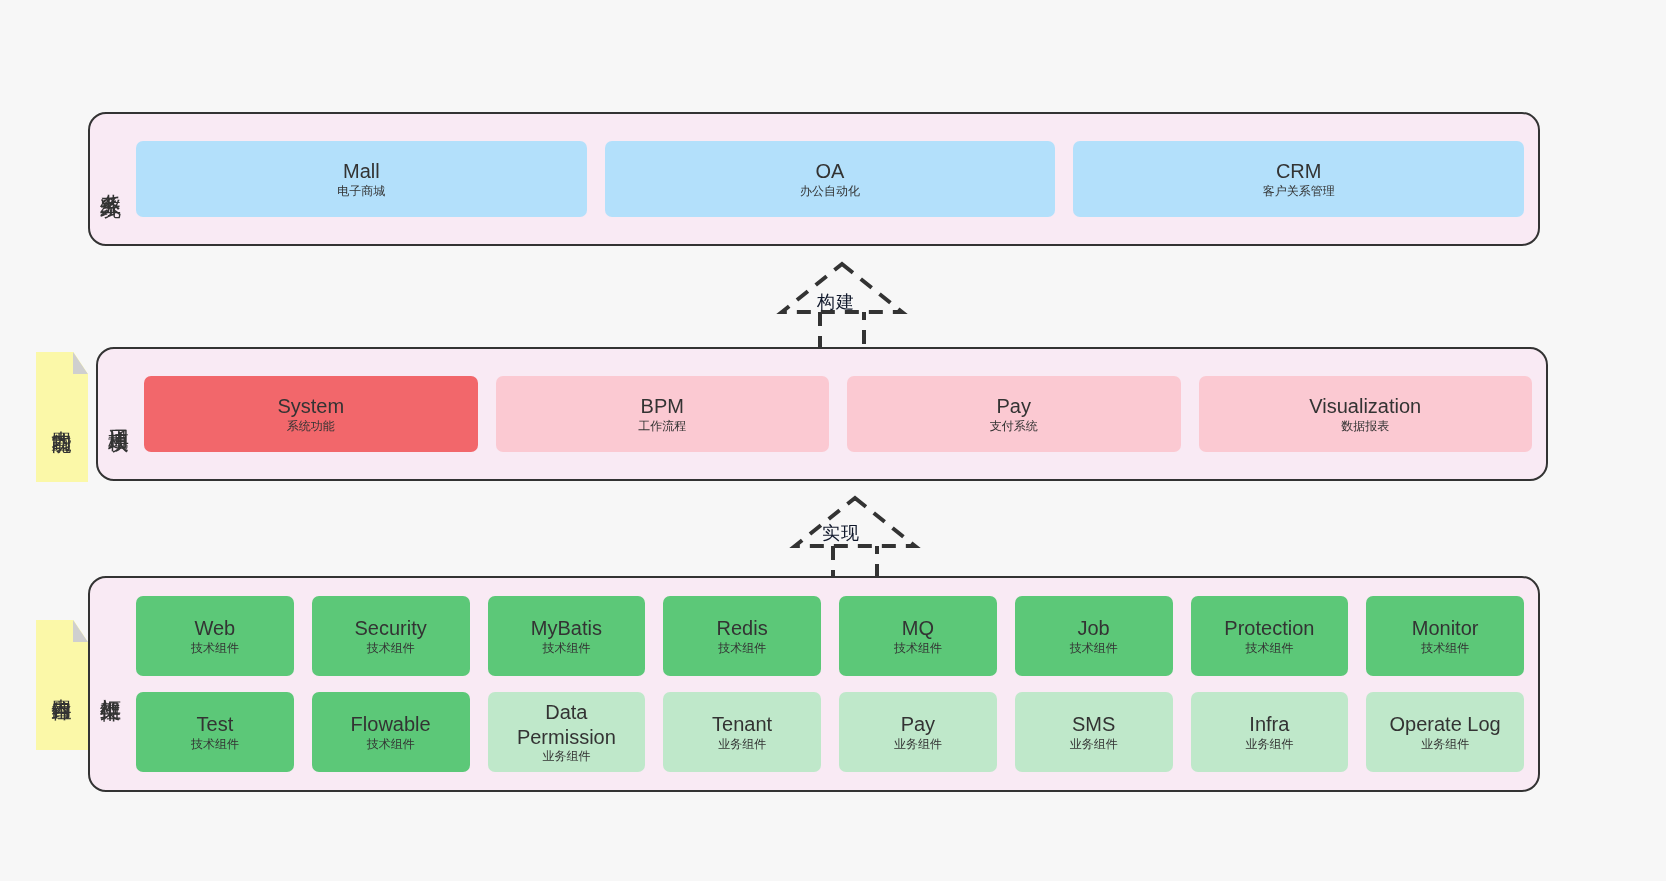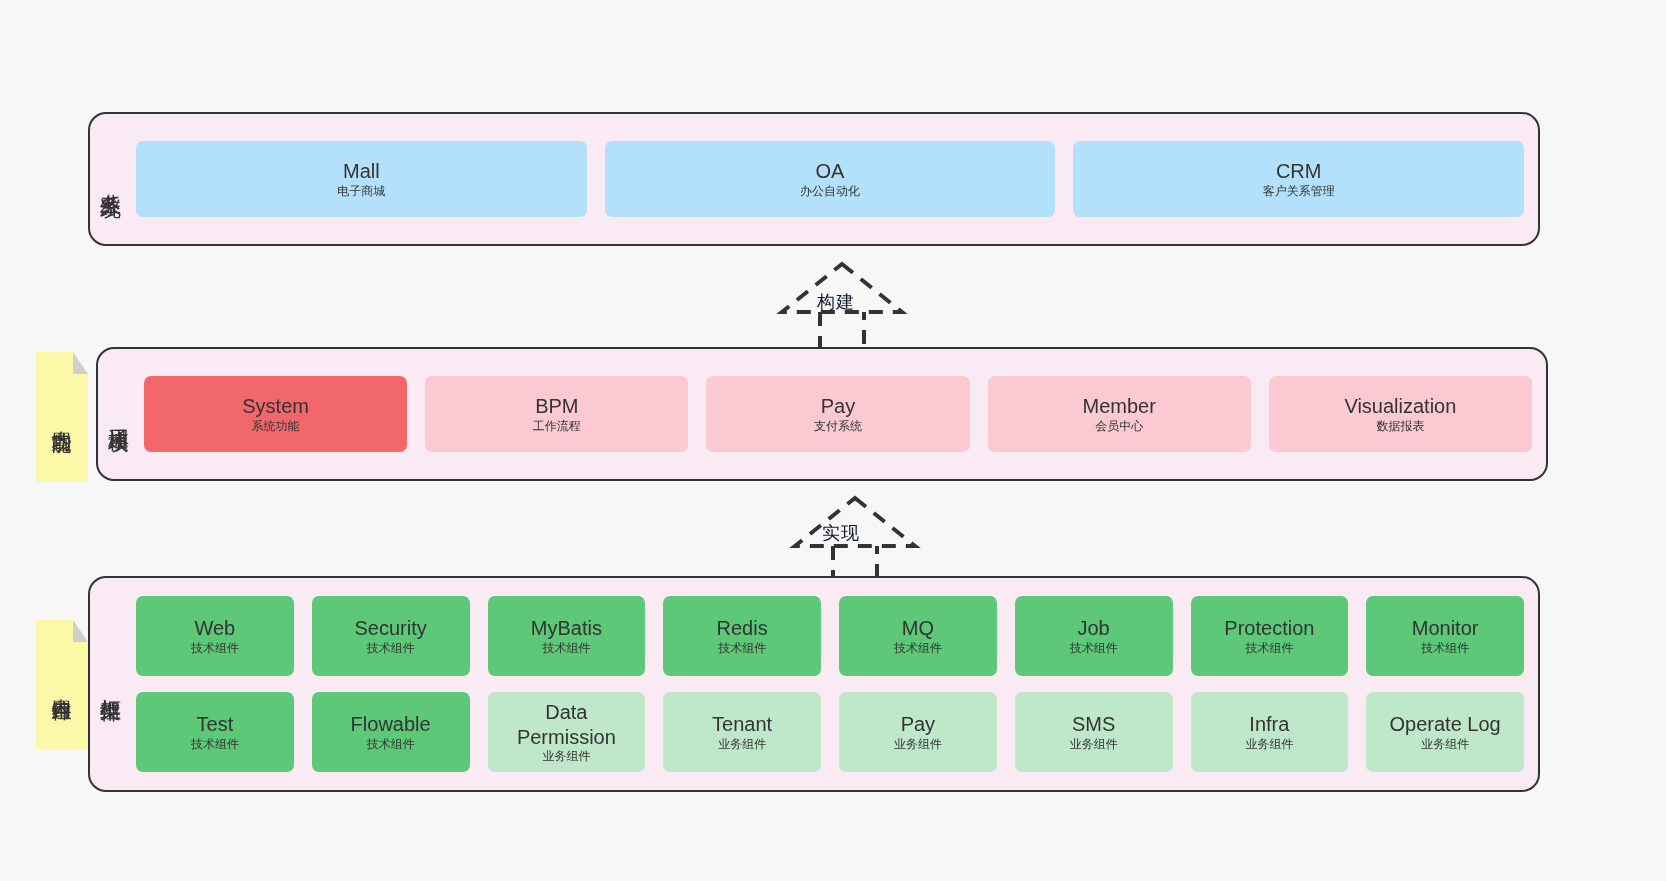--- a/index.html
+++ b/index.html
@@ -197,24 +197,20 @@
         </div>
         <div class="cell c-pink">
           <span class="t-en">BPM</span>
           <span class="t-cn">工作流程</span>
         </div>
         <div class="cell c-pink">
           <span class="t-en">Pay</span>
           <span class="t-cn">支付系统</span>
         </div>
         <div class="cell c-pink">
-          <span class="t-en">Member</span>
-          <span class="t-cn">会员中心</span>
-        </div>
-        <div class="cell c-pink">
           <span class="t-en">Visualization</span>
           <span class="t-cn">数据报表</span>
         </div>
       </div>
     </div>
   </div>
 
   <div class="connector connector-2">
     <svg width="180" height="100" viewBox="0 0 180 100">
       <path d="M 90 6 L 150 54 L 30 54 Z" fill="none" stroke="#333333" stroke-width="4" stroke-dasharray="14 10" stroke-linecap="butt"></path>

